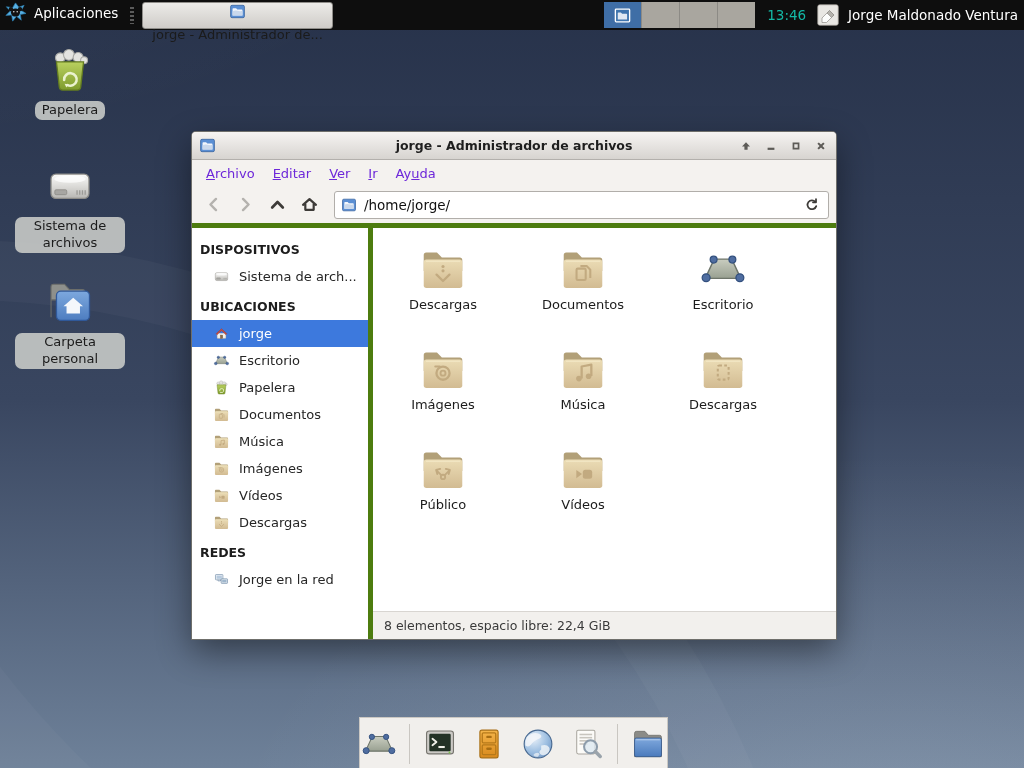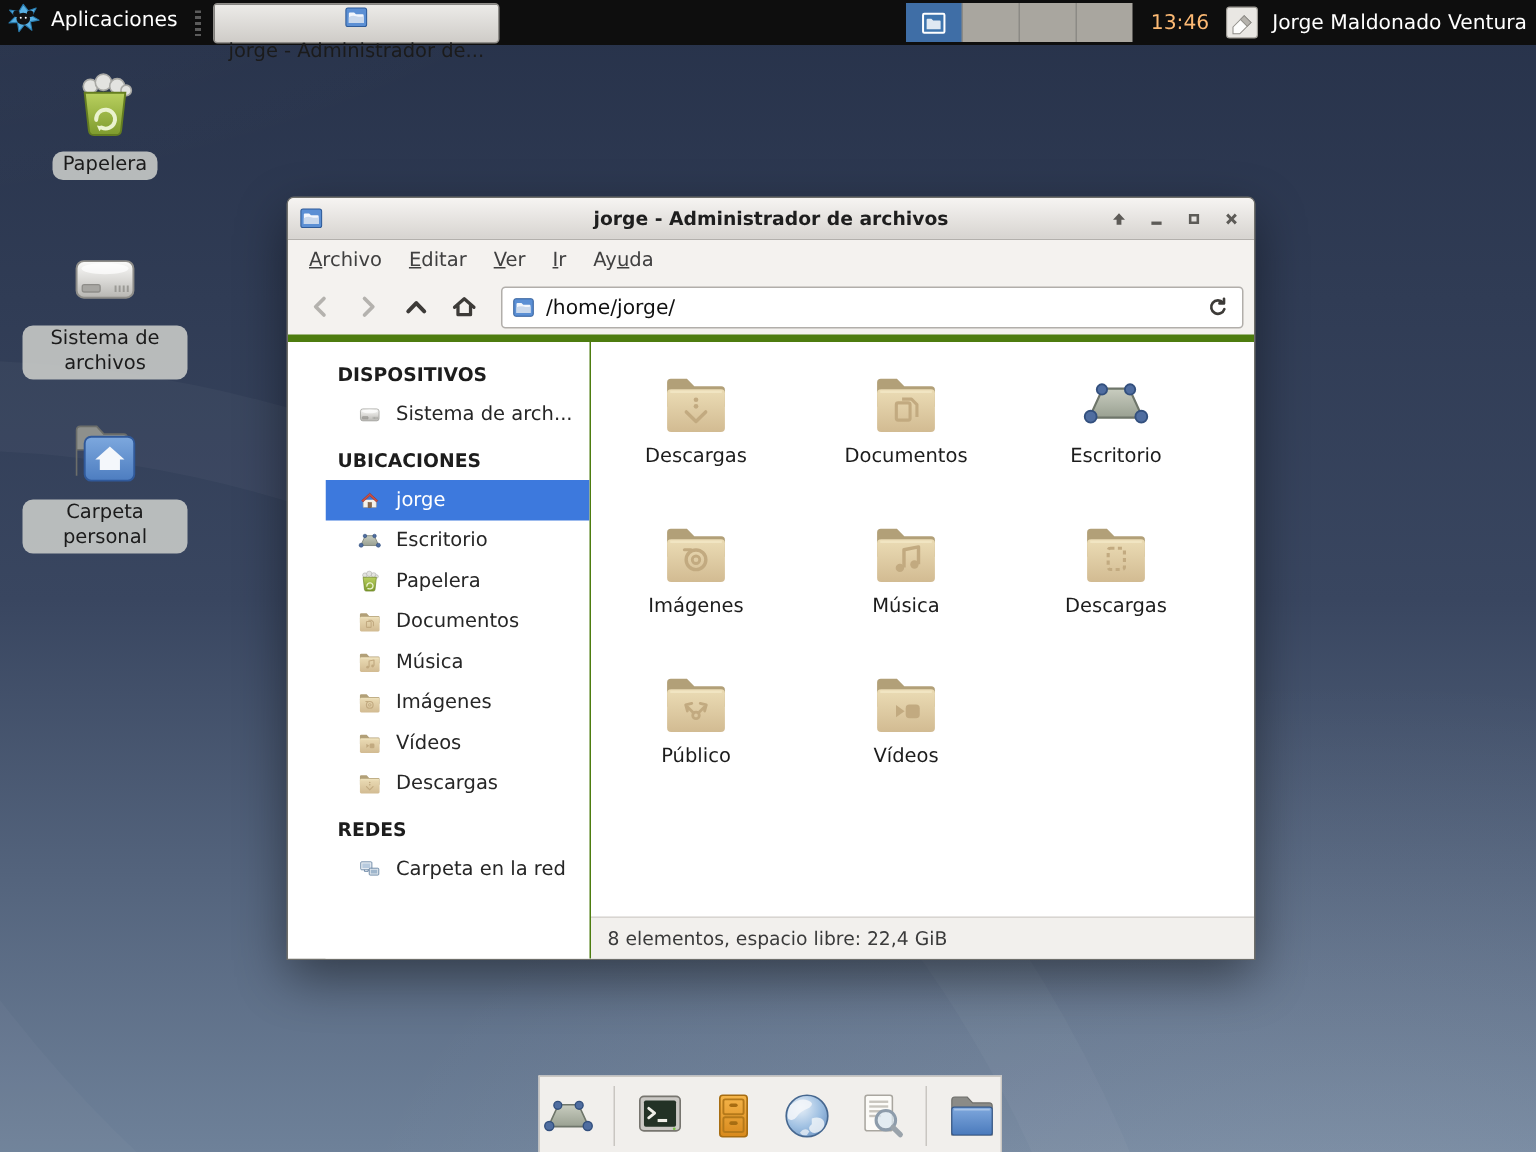--- a/index.html
+++ b/index.html
@@ -25,21 +25,21 @@
   .task-btn{height:25px;margin:2px 4px;padding:0 9px;display:flex;align-items:center;gap:7px;
     background:linear-gradient(#ecebe8,#cfccc8);border:1px solid #8f8d89;border-radius:3px;
     color:#1b1b1b;font-size:13px;white-space:nowrap;flex-direction:column;}
   .task-ic{width:17px;height:17px;}
   .pan-spacer{flex:1;}
   .pager{display:flex;height:26px;margin-right:10px;}
   .ws{width:37px;height:26px;background:#a9a69f;border-right:1px solid #8c8a85;position:relative;}
   .ws:last-child{border-right:none;}
   .ws.active{background:#3f6ea6;display:flex;align-items:center;justify-content:center;}
   .ws-ic{width:19px;height:19px;}
-  .clock{margin:0 10px 0 2px;color:#fdba74;}
+  .clock{margin:0 10px 0 2px;color:#14b8a6;}
   .user-btn{display:flex;align-items:center;gap:8px;padding-right:6px;}
   .user-ic{width:24px;height:24px;}
 
   
   .d-icons{position:absolute;left:14px;top:0;width:112px;}
   .d-icon{position:absolute;left:0;width:112px;display:flex;flex-direction:column;align-items:center;}
   .di-ic{width:52px;height:52px;}
   .di-label{margin-top:5px;max-width:96px;text-align:center;font-size:13px;line-height:1.3;
     color:#1b1b1b;background:rgba(203,205,202,0.88);border-radius:7px;padding:1px 7px;}
 
@@ -48,37 +48,37 @@
     background:#f4f2ef;border-radius:4px 4px 0 0;
     box-shadow:0 0 0 1px #6f6f6b,0 12px 34px rgba(0,0,0,.45);z-index:20;}
   .titlebar{height:27px;flex:0 0 27px;display:flex;align-items:center;padding:0 7px;position:relative;
     background:linear-gradient(#f6f4f2,#d7d4d0);border-bottom:1px solid #b3b0ac;border-radius:4px 4px 0 0;}
   .title-ic{width:17px;height:17px;z-index:2;}
   .title-text{position:absolute;left:0;right:0;text-align:center;font-weight:bold;font-size:12.5px;color:#1e1e1e;}
   .win-ctrls{margin-left:auto;display:flex;gap:8px;z-index:2;}
   .wbtn{width:17px;height:17px;display:flex;align-items:center;justify-content:center;}
   .wbtn svg{width:12px;height:12px;}
   .menubar{height:26px;flex:0 0 26px;background:#f4f2ef;display:flex;align-items:center;padding:0 5px;
-    font-size:13px;color:#404040;}
+    font-size:13px;color:#6d28d9;}
   .menu-item{padding:3px 9px;}
   .menu-item .accel{text-decoration:underline;}
   .toolbar{height:37px;flex:0 0 37px;background:#f4f2ef;border-bottom:5px solid #4d7c0f;
     display:flex;align-items:center;padding:0 7px;gap:3px;}
   .nav-btn{width:29px;height:27px;display:flex;align-items:center;justify-content:center;border-radius:3px;}
   .nav-btn svg{width:19px;height:19px;}
   .path-entry{flex:1;height:26px;margin-left:7px;background:#fff;border:1px solid #b1aeaa;border-radius:3px;
     display:flex;align-items:center;padding:0 5px 0 6px;gap:7px;font-size:13.5px;color:#101010;}
   .path-ic{width:16px;height:16px;}
   .path-text{flex:1;white-space:nowrap;}
   .reload-btn{width:22px;height:22px;display:flex;align-items:center;justify-content:center;}
   .reload-btn svg{width:16px;height:16px;}
 
   .win-body{flex:1;display:flex;min-height:0;background:#fff;}
-  .sidepane{width:176px;flex:0 0 176px;border-right:1px solid #4d7c0f;background:#fff;
-    padding-top:5px;overflow:hidden;margin-left:25px;}
+  .sidepane{width:176px;flex:0 0 176px;border-right:5px solid #4d7c0f;background:#fff;
+    padding-top:5px;overflow:hidden;}
   .sb-header{font-weight:bold;font-size:12.5px;color:#1d1d1d;padding:9px 8px 6px;}
   .sb-item{height:27px;display:flex;align-items:center;gap:9px;padding-left:21px;font-size:13px;color:#262626;}
   .sb-item.selected{background:#3d79dd;color:#ffffff;}
   .sb-ic{width:17px;height:17px;flex:0 0 17px;}
   .sb-label{white-space:nowrap;text-align:center;}
 
   .main-col{flex:1;display:flex;flex-direction:column;min-width:0;}
   .files{flex:1;padding-top:16px;display:grid;grid-template-columns:140px 140px 140px;
     grid-auto-rows:100px;justify-items:center;align-content:start;}
   .file{width:126px;display:flex;flex-direction:column;align-items:center;}
@@ -466,21 +466,21 @@
           <div class="sb-item">
             <span class="sb-ic">
               <svg viewBox="0 0 48 48">
                 <rect x="7" y="10" width="21" height="15" rx="1.8" fill="#eef2f6" stroke="#5f7d9e" stroke-width="1.6"></rect>
                 <rect x="10" y="13" width="15" height="9" fill="#b7cade"></rect>
                 <path d="M14 25 v3 h7 v-3" fill="none" stroke="#5f7d9e" stroke-width="1.6"></path>
                 <rect x="23" y="22" width="18" height="13" rx="1.8" fill="#dde5ec" stroke="#5f7d9e" stroke-width="1.6"></rect>
                 <rect x="26" y="25" width="12" height="7" fill="#9fb6cc"></rect>
               </svg>
             </span>
-            <span class="sb-label">Carpeta en la red</span>
+            <span class="sb-label">Jorge en la red</span>
           </div>
         </div>
       <div class="main-col">
         <div class="files">
             <div class="file">
               <span class="file-ic">
                 <svg viewBox="0 0 48 48">
                   <defs>
                     <linearGradient id="gF" x1="0" x2="0" y1="0" y2="1">
                       <stop offset="0" stop-color="#ebdcb5"></stop>

